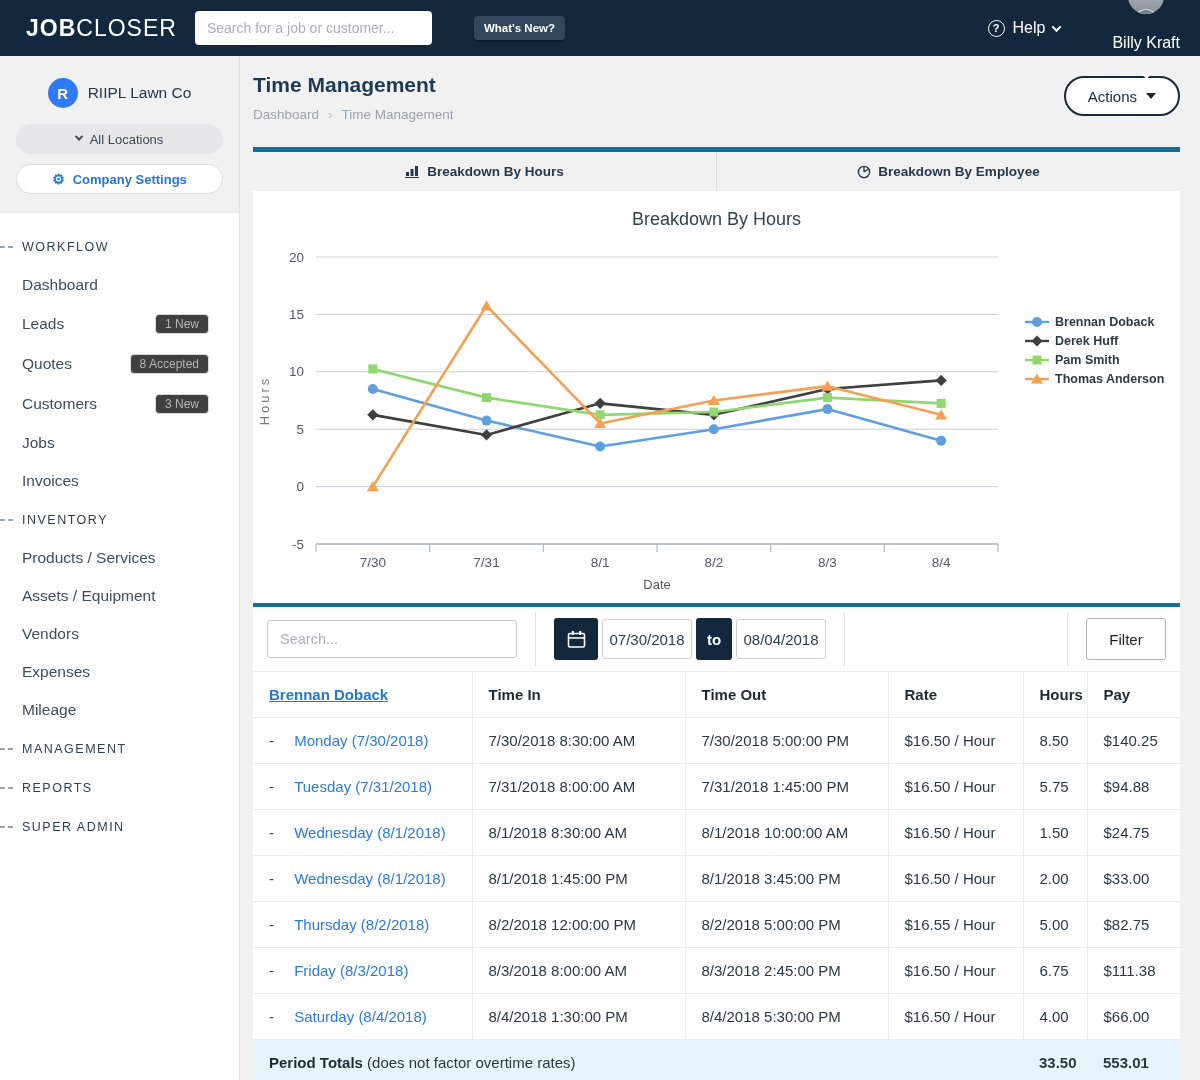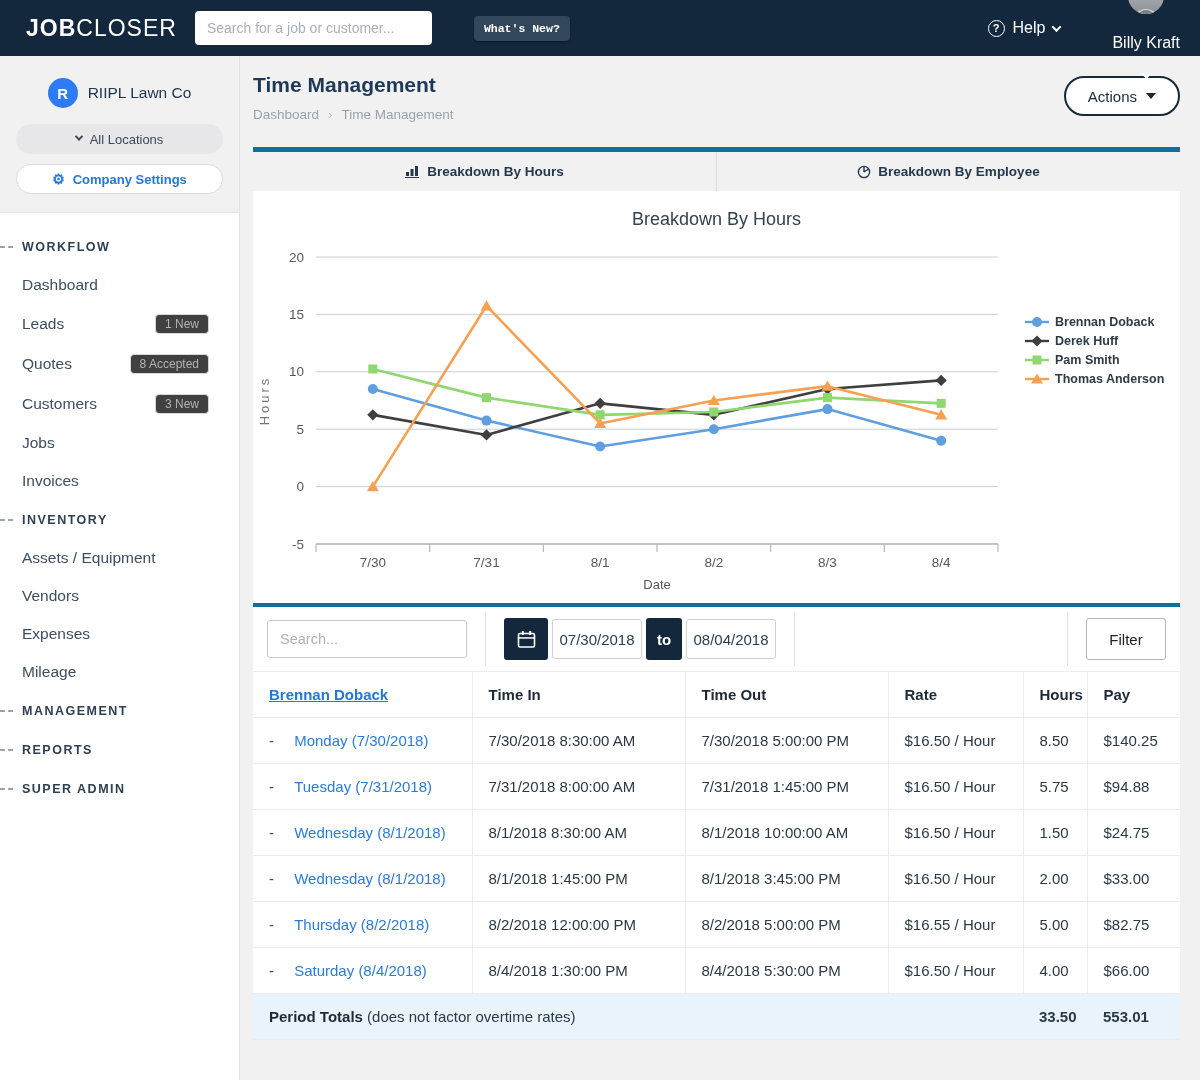--- a/index.html
+++ b/index.html
@@ -9,21 +9,21 @@
   
   .topbar { height:56px; background:#13283C; display:flex; align-items:center; padding:0 20px 0 26px; }
   .logo { color:#fff; font-size:23px; letter-spacing:1px; cursor:pointer; white-space:nowrap; }
   .logo b { font-weight:800; }
   .logo span.light { font-weight:300; }
   .topbar-search { margin-left:18px; width:237px; height:34px; border:none; border-radius:4px;
     padding:0 12px; font-size:14px; color:#333; outline:none; font-family:inherit; }
   .topbar-search::placeholder { color:#a9b0b7; }
   .whats-new { margin-left:42px; background:#32475C; color:#fff; font-size:11.5px; font-weight:700;
     padding:6px 10px; border-radius:4px; border:none; cursor:pointer; box-shadow:0 1px 2px rgba(0,0,0,.4);
-    font-family:Liberation Mono, monospace; }
+    font-family:Liberation Sans, sans-serif; }
   .topbar-right { margin-left:auto; display:flex; align-items:center; color:#fff; }
   .help { display:flex; align-items:center; gap:8px; font-size:16px; cursor:pointer; }
   .q-circle { width:17px; height:17px; border:1.5px solid #fff; border-radius:50%; display:flex;
     align-items:center; justify-content:center; font-size:11px; font-weight:700; }
   .chev { display:inline-block; width:7px; height:7px; border-right:2px solid currentColor;
     border-bottom:2px solid currentColor; transform:rotate(45deg) translate(-1px,-1px); }
   .user { display:flex; align-items:center; gap:20px; margin-left:52px; cursor:pointer; font-size:16px;flex-direction:column; }
   .avatar { width:36px; height:36px; border-radius:50%; background:linear-gradient(180deg,#b9bdc1,#8d9298);
     overflow:hidden; position:relative; flex:0 0 auto; }
   .avatar svg { position:absolute; bottom:-2px; left:0; }
@@ -38,21 +38,21 @@
   .company-name { color:#24374c; font-size:15.5px; font-weight:400; }
   .pill-btn { width:100%; height:30px; border-radius:15px; font-size:13px; display:flex; align-items:center;
     justify-content:center; gap:8px; cursor:pointer; font-family:inherit; }
   .loc-btn { background:#e7e7e9; border:none; color:#3c4a58; margin-bottom:10px; }
   .loc-btn .chev { width:6px; height:6px; color:#3c4a58; margin-top:-3px; }
   .settings-btn { background:#fff; border:1px solid #ddd; color:#2378D9; font-weight:600; }
   .gear { font-size:14px; line-height:1; }
   .sidebar-nav { padding:14px 0 0; }
   .nav-section { display:flex; align-items:center; padding:13px 0 12px; }
   .dash-icon { width:13px; border-top:2px dashed #9aa2aa; margin-right:9px; }
-  .nav-section-label { font-size:12.5px; font-weight:700; letter-spacing:1.5px; color:#2E4053;text-align:right; }
+  .nav-section-label { font-size:12.5px; font-weight:400; letter-spacing:1.5px; color:#2E4053;text-align:right; }
   .nav-item { display:flex; align-items:center; padding:10px 30px 10px 22px; font-size:15.5px;
     color:#3E4E61; text-decoration:none; cursor:pointer; }
   .nav-item .badge { margin-left:auto; font-size:12px; color:#b3b3b3; border:1px solid #d9d9d9;
     border-radius:4px; padding:2px 9px; background:#404040; }
 
   
   .main { flex:1; background:#F1F1F2; padding:0 20px 0 13px; }
   .page-head { height:91px; display:flex; justify-content:space-between; padding-top:17px; }
   .page-title { font-size:21px; font-weight:700; color:#1C3A57; }
   .breadcrumb { margin-top:10px; font-size:13.5px; color:#9AA3AB; display:flex; gap:9px; align-items:center; }
@@ -75,21 +75,21 @@
   .ytick, .xtick { font-size:13.5px; fill:#555a5f; font-family:"Liberation Sans",sans-serif; }
   .axis-label { font-size:13px; fill:#555; font-family:"Liberation Sans",sans-serif; }
   .ylab { letter-spacing:3px; fill:#777; }
   .legend { position:absolute; left:772px; top:124px; }
   .legend-item { display:flex; align-items:center; gap:6px; margin-bottom:5px; }
   .legend-label { font-size:12.5px; font-weight:700; color:#2E3B47; white-space:nowrap; }
 
   .filter-bar { border-top:4px solid #0F7199; background:#fff; height:68px; display:flex;
     align-items:center; padding:0 14px; }
   .fdiv { width:1px; height:54px; background:#e3e3e3; margin:0 18px; flex:0 0 auto; }
-  .filter-search { width:200px; height:38px; border:1px solid #c9c9c9; border-radius:3px; padding:0 12px;
+  .filter-search { width:250px; height:38px; border:1px solid #c9c9c9; border-radius:3px; padding:0 12px;
     font-size:14.5px; color:#333; outline:none; font-family:inherit; }
   .filter-search::placeholder { color:#aab2ba; }
   .date-group { display:flex; align-items:center; gap:4px; }
   .navy-box { background:#13283C; color:#fff; height:42px; display:flex; align-items:center;
     justify-content:center; border-radius:3px; }
   .cal-box { width:44px; }
   .to-box { width:36px; font-size:15px; font-weight:600; }
   .date-input { width:90px; height:40px; border:1px solid #d0d0d0; border-radius:3px; text-align:center;
     font-size:15px; color:#2c3e50; outline:none; font-family:inherit; }
   .emp-select { width:212px; height:40px; border:1px solid #c9c9c9; border-radius:2px;
@@ -182,20 +182,23 @@
         <a class="nav-item">
           <span>Jobs</span>
         </a>
         <a class="nav-item">
           <span>Invoices</span>
         </a>
         <div class="nav-section">
           <span class="dash-icon"></span>
           <span class="nav-section-label">INVENTORY</span>
         </div>
+        <a class="nav-item">
+          <span>Products / Services</span>
+        </a>
         <a class="nav-item">
           <span>Assets / Equipment</span>
         </a>
         <a class="nav-item">
           <span>Vendors</span>
         </a>
         <a class="nav-item">
           <span>Expenses</span>
         </a>
         <a class="nav-item">
@@ -418,20 +421,28 @@
           </tr>
           <tr>
             <td><span class="day-dash">- </span><a class="day-link">Thursday (8/2/2018)</a></td>
             <td>8/2/2018 12:00:00 PM</td>
             <td>8/2/2018 5:00:00 PM</td>
             <td>$16.55 / Hour</td>
             <td>5.00</td>
             <td>$82.75</td>
           </tr>
           <tr>
+            <td><span class="day-dash">- </span><a class="day-link">Friday (8/3/2018)</a></td>
+            <td>8/3/2018 8:00:00 AM</td>
+            <td>8/3/2018 2:45:00 PM</td>
+            <td>$16.50 / Hour</td>
+            <td>6.75</td>
+            <td>$111.38</td>
+          </tr>
+          <tr>
             <td><span class="day-dash">- </span><a class="day-link">Saturday (8/4/2018)</a></td>
             <td>8/4/2018 1:30:00 PM</td>
             <td>8/4/2018 5:30:00 PM</td>
             <td>$16.50 / Hour</td>
             <td>4.00</td>
             <td>$66.00</td>
           </tr>
         </tbody>
       <tfoot>
         <tr class="totals-row">

